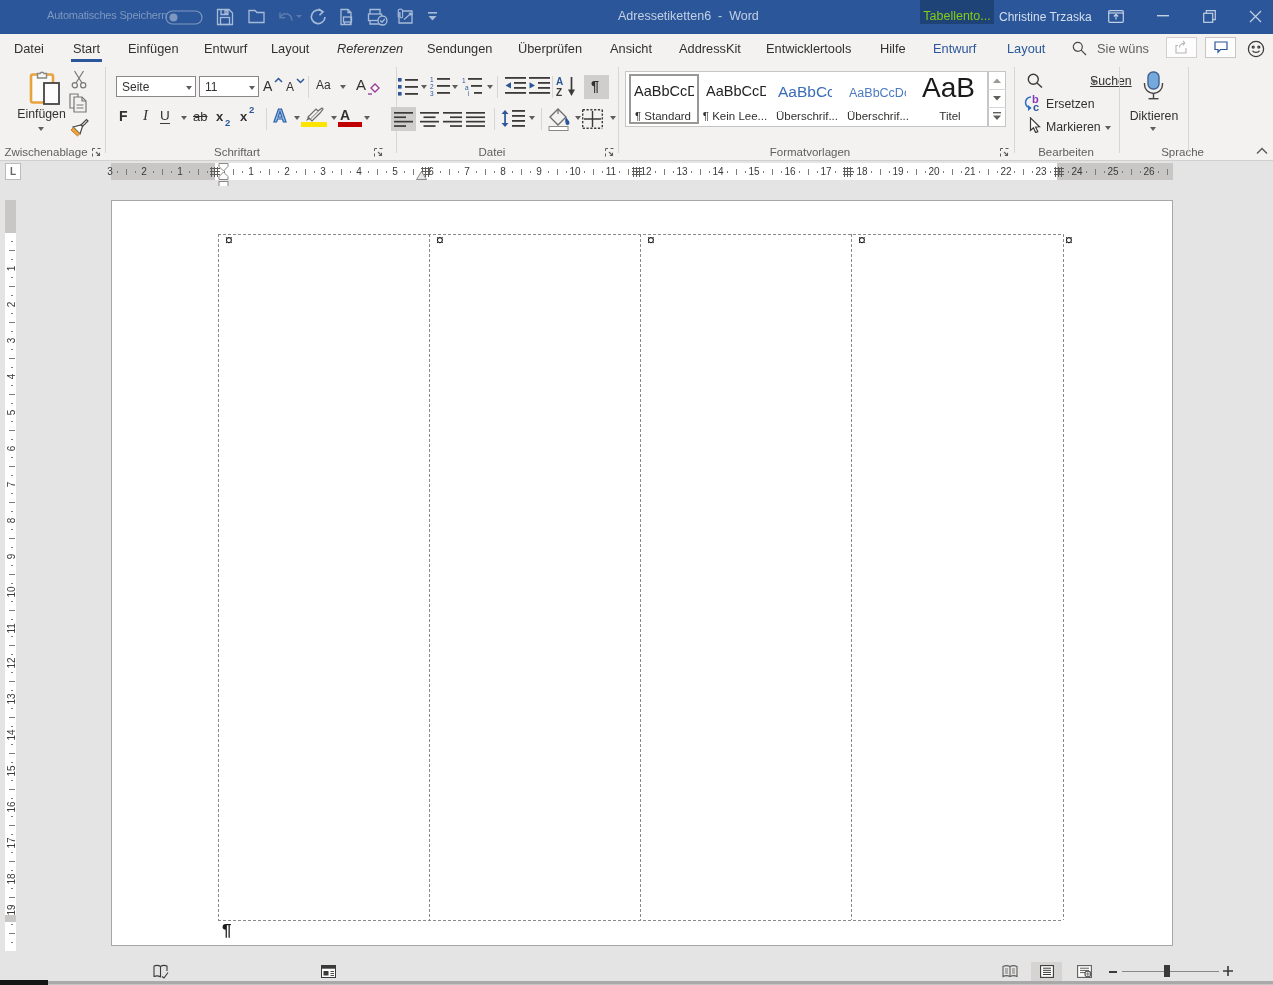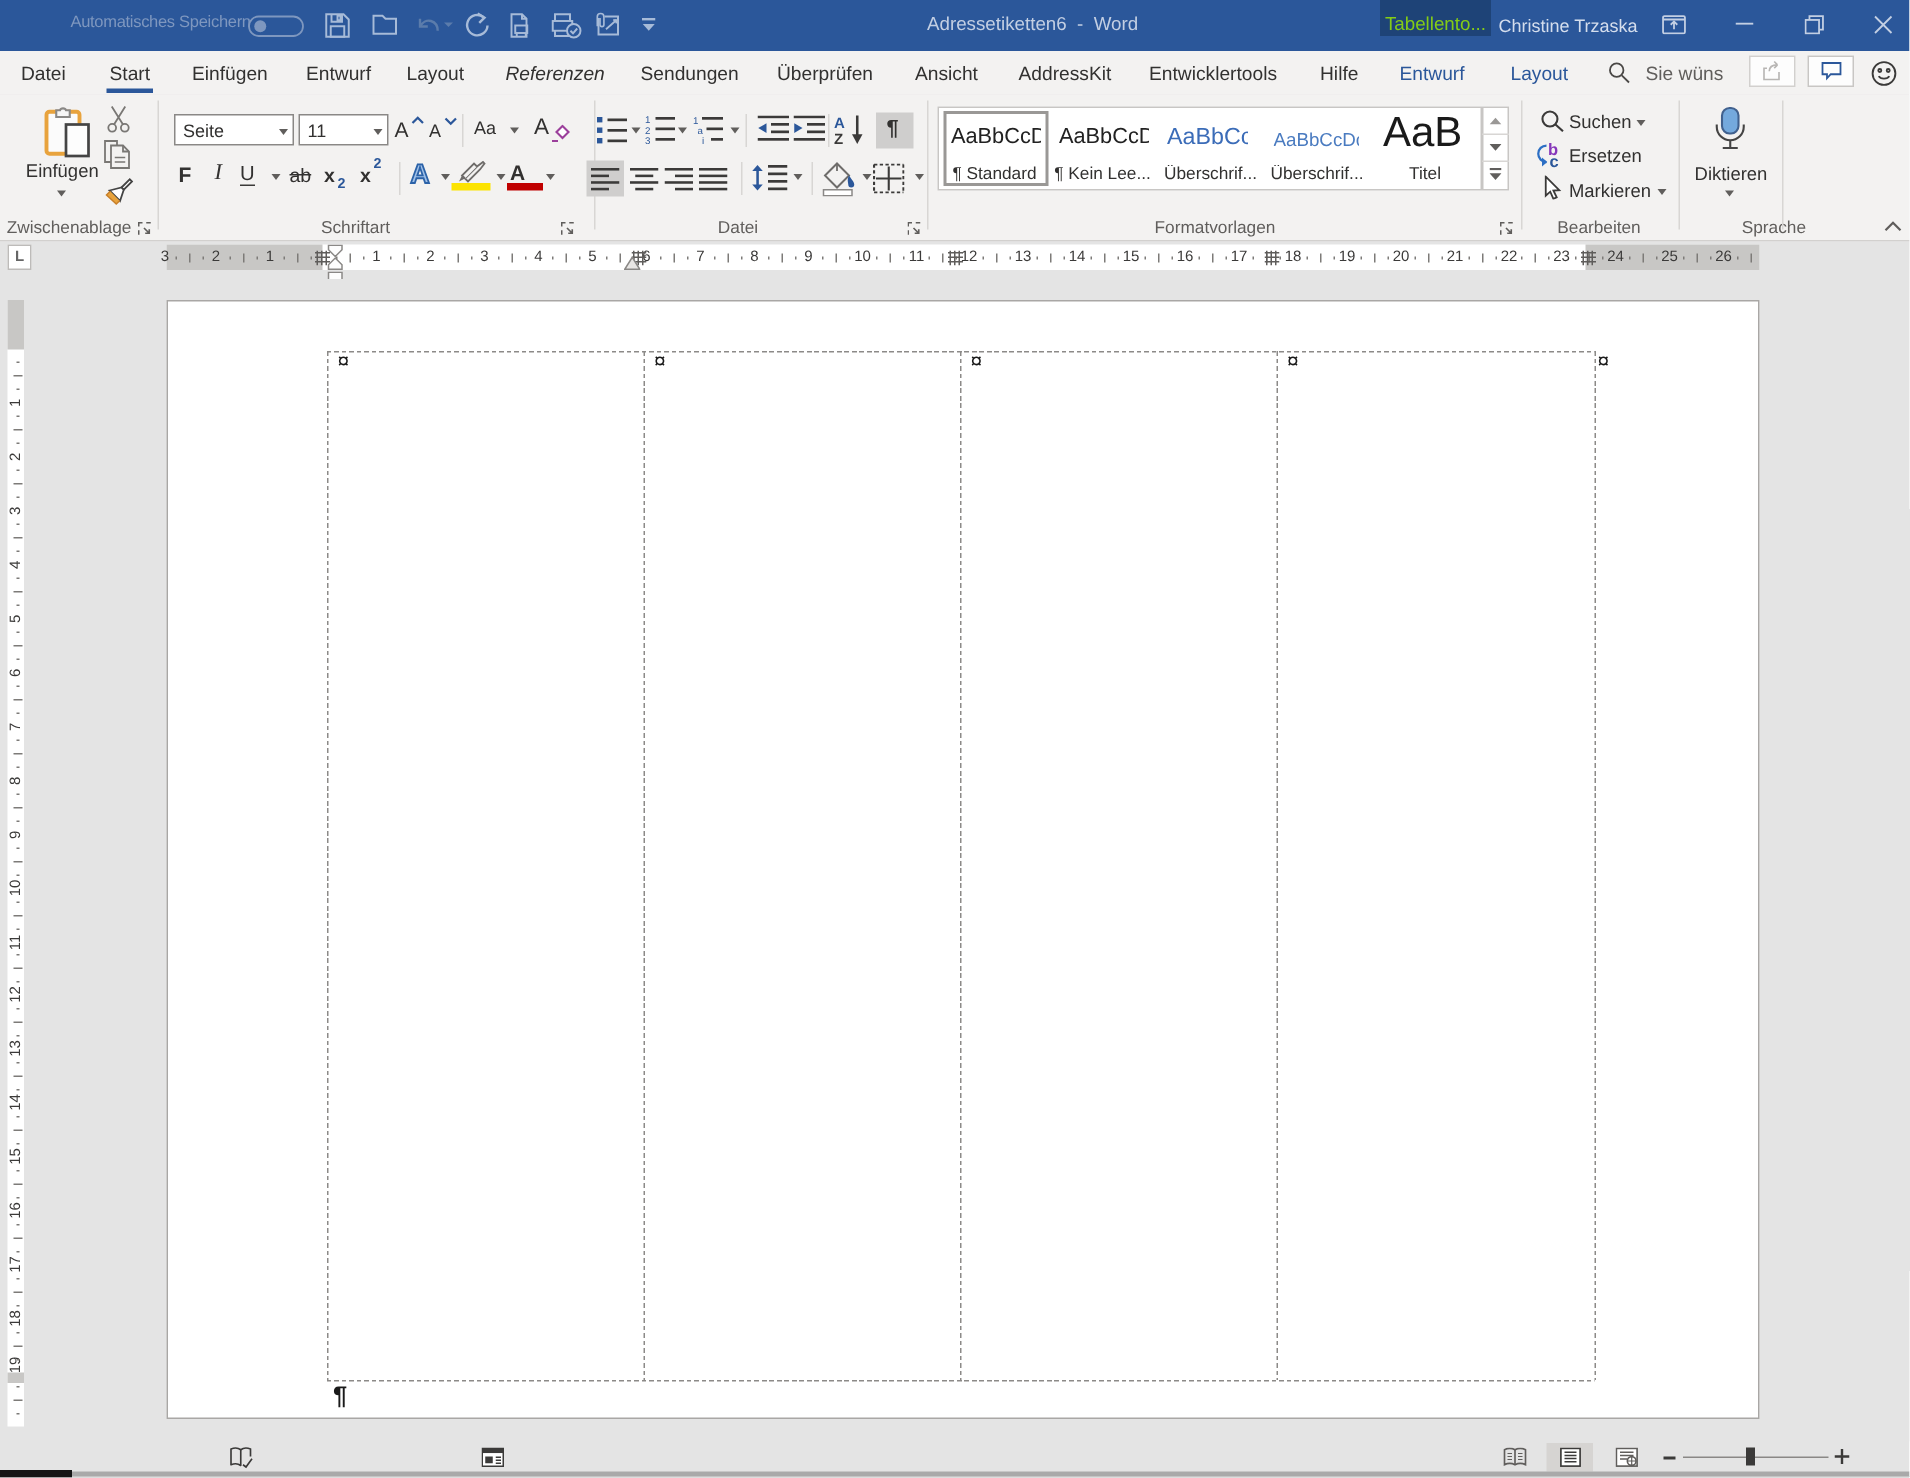--- a/index.html
+++ b/index.html
@@ -474,21 +474,21 @@
           <path d="M4 4 L7.5 7.5 M7.5 4.8 V7.5 H4.8" stroke-width="1.1"></path>
         </svg>
       </span>
 <div class="gsep" style="left:1014px;"></div>
 <span style="position:absolute;left:1027px;top:10px;">
         <svg width="16" height="15" viewBox="0 0 16 15" fill="none" stroke="#3b3a39" stroke-width="1.4">
 <circle cx="6.3" cy="6.3" r="5"></circle>
           <path d="M10 10 L15 14.5"></path>
         </svg>
       </span>
-<span class="rbt" style="left:1046px;top:11px;">Suchen</span>
+<span class="rbt" style="left:1090px;top:11px;text-decoration:underline;">Suchen</span>
 <span class="dna" style="left:1091px;top:17px;"></span>
 <span style="position:absolute;left:1024px;top:31px;">
         <svg width="20" height="18" viewBox="0 0 20 18">
 <text x="8" y="9" font-size="11" font-weight="bold" fill="#8637ba" font-family="Liberation Sans">b</text>
 <text x="9" y="17" font-size="11" font-weight="bold" fill="#2b579a" font-family="Liberation Sans">c</text>
 <path d="M7 3 A5.5 5.5 0 1 0 7 14" fill="none" stroke="#2c6fc4" stroke-width="1.5"></path>
 <path d="M4 11 L7.5 14 L4 17 Z" fill="#2c6fc4"></path>
         </svg>
       </span>
 <span class="rbt" style="left:1046px;top:34px;">Ersetzen</span>

